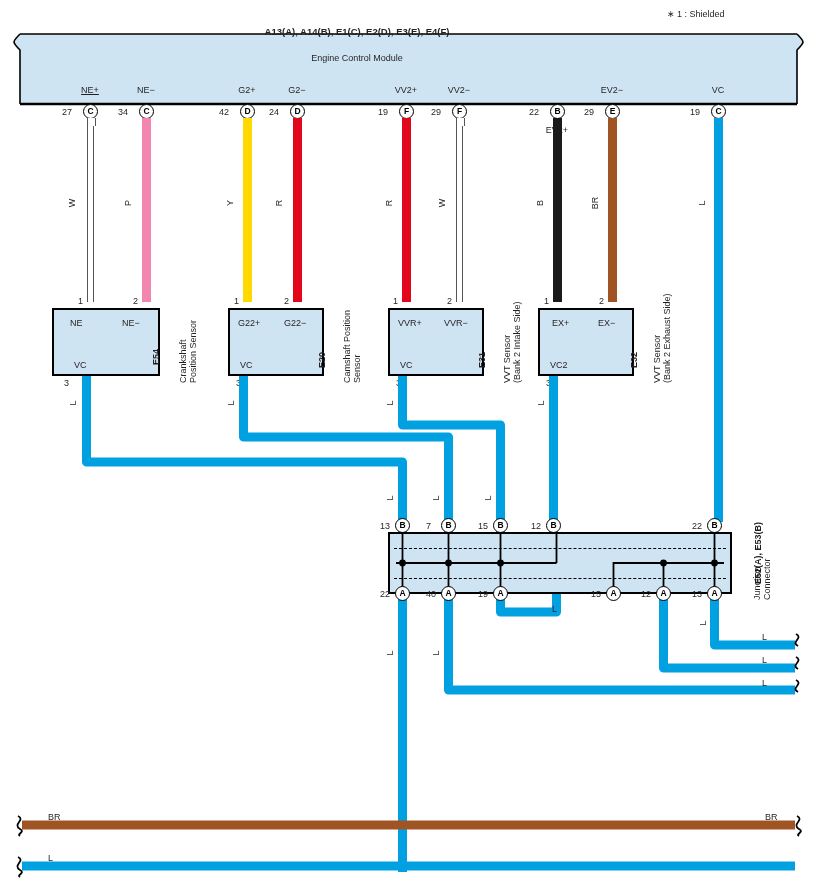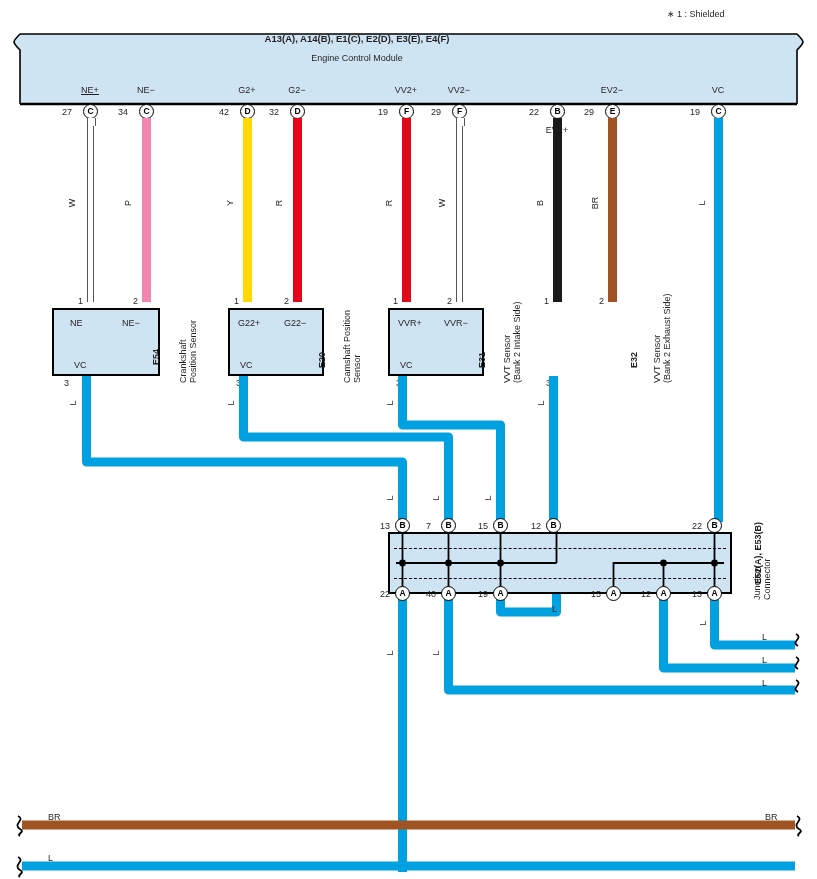--- a/index.html
+++ b/index.html
@@ -40,37 +40,37 @@
   <div class="star" style="left:667px;top:9px;">∗</div>
   <div class="legend" style="left:677px;top:9px;">1 : Shielded</div>
 
   <svg class="abs" style="left:0px;top:28px;" width="817" height="82">
     <path d="M 20 6 C 12 14, 12 14, 20 22 L 20 76 L 797 76 L 797 22 C 805 14, 805 14, 797 6 Z" fill="#cfe4f3" stroke="none"></path>
     <path d="M 20 6 C 12 14, 12 14, 20 22 L 20 76" fill="none" stroke="#000" stroke-width="1.6"></path>
     <path d="M 797 6 C 805 14, 805 14, 797 22 L 797 76" fill="none" stroke="#000" stroke-width="1.6"></path>
     <path d="M 20 6 L 797 6" fill="none" stroke="#000" stroke-width="1.6"></path>
     <path d="M 20 76 L 797 76" fill="none" stroke="#000" stroke-width="2.6"></path>
   </svg>
-  <div class="txt b ctr" style="left:357px;top:34px;font-size:9.5px;">A13(A), A14(B), E1(C), E2(D), E3(E), E4(F)</div>
+  <div class="txt b ctr" style="left:357px;top:27px;font-size:9.5px;">A13(A), A14(B), E1(C), E2(D), E3(E), E4(F)</div>
   <div class="txt ctr" style="left:357px;top:53px;">Engine Control Module</div>
 
   <div class="txt ctr" style="left:90px;top:85px;text-decoration:underline;">NE+</div>
   <div class="pin-num" style="left:50px;top:107px;width:22px;">27</div>
   <div class="pin-circle" style="left:83px;top:104px;">C</div>
 
   <div class="txt ctr" style="left:146px;top:85px;">NE−</div>
   <div class="pin-num" style="left:106px;top:107px;width:22px;">34</div>
   <div class="pin-circle" style="left:139px;top:104px;">C</div>
 
   <div class="txt ctr" style="left:247px;top:85px;">G2+</div>
   <div class="pin-num" style="left:207px;top:107px;width:22px;">42</div>
   <div class="pin-circle" style="left:240px;top:104px;">D</div>
 
   <div class="txt ctr" style="left:297px;top:85px;">G2−</div>
-  <div class="pin-num" style="left:257px;top:107px;width:22px;">32</div>
+  <div class="pin-num" style="left:257px;top:107px;width:22px;">24</div>
   <div class="pin-circle" style="left:290px;top:104px;">D</div>
 
   <div class="txt ctr" style="left:406px;top:85px;">VV2+</div>
   <div class="pin-num" style="left:366px;top:107px;width:22px;">19</div>
   <div class="pin-circle" style="left:399px;top:104px;">F</div>
 
   <div class="txt ctr" style="left:459px;top:85px;">VV2−</div>
   <div class="pin-num" style="left:419px;top:107px;width:22px;">29</div>
   <div class="pin-circle" style="left:452px;top:104px;">F</div>
 
@@ -154,20 +154,25 @@
     <div class="t" style="left:54px;top:8px;">VVR−</div>
     <div class="t" style="left:10px;top:50px;">VC</div>
   </div>
   <div class="txt" style="left:396px;top:378px;">3</div>
   <div class="code rotc" style="left:474px;top:355px;transform-origin:50% 50%;">E31</div>
   <div class="desc rot" style="left:502px;top:383px;">VVT Sensor</div>
   <div class="desc rot" style="left:512px;top:383px;">(Bank 2 Intake Side)</div>
 
   <div class="txt" style="left:544px;top:296px;">1</div>
   <div class="txt" style="left:599px;top:296px;">2</div>
+  <div class="sbox" style="left:538px;top:308px;width:96px;height:68px;">
+    <div class="t" style="left:12px;top:8px;">EX+</div>
+    <div class="t" style="left:58px;top:8px;">EX−</div>
+    <div class="t" style="left:10px;top:50px;">VC2</div>
+  </div>
   <div class="txt" style="left:546px;top:378px;">3</div>
   <div class="code rotc" style="left:626px;top:355px;transform-origin:50% 50%;">E32</div>
   <div class="desc rot" style="left:652px;top:383px;">VVT Sensor</div>
   <div class="desc rot" style="left:662px;top:383px;">(Bank 2 Exhaust Side)</div>
 
   <svg class="abs" style="left:0;top:0;" width="817" height="879">
 
     <polyline points="86.5,376 86.5,462 402.5,462 402.5,532" fill="none" stroke="#00a0e1" stroke-width="9" stroke-linejoin="round" stroke-linecap="butt"></polyline>
 
     <polyline points="243.5,376 243.5,437 448.5,437 448.5,532" fill="none" stroke="#00a0e1" stroke-width="9" stroke-linejoin="round" stroke-linecap="butt"></polyline>

